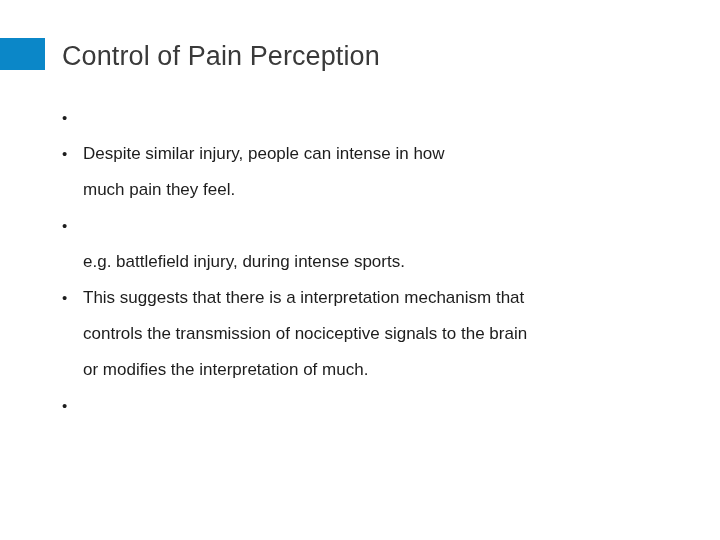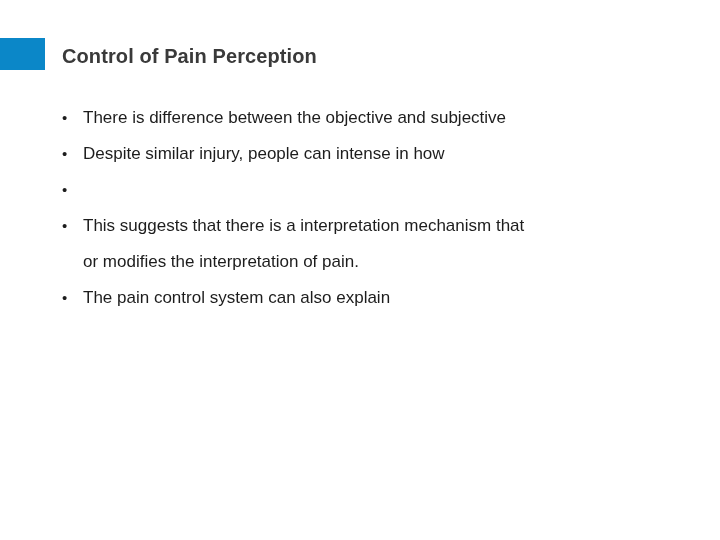--- a/index.html
+++ b/index.html
@@ -31,22 +31,22 @@
     background: #0b87c8;
   }
 
   #slide-title {
     position: absolute;
     left: 62px;
     top: 36px;
     width: 640px;
     height: 40px;
     line-height: 40px;
-    font-size: 20px;
-    font-weight: bold;
+    font-size: 27px;
+    font-weight: normal;
     color: #3a3a3a;
     letter-spacing: 0.1px;
     white-space: nowrap;
   }
 
   
   #body-content {
     position: absolute;
     left: 56px;
     top: 100px;
@@ -83,30 +83,33 @@
 <body>
 
 <div id="slide">
 
   <div id="title-accent-bar"></div>
 
   <div id="slide-title">Control of Pain Perception</div>
 
   <div id="body-content">
       <div class="bullet-block">
-        <div class="bullet-line"><span class="bullet-marker">•</span><span>There is difference between the objective and subjective</span></div>
+        <div class="bullet-line"><span class="bullet-marker">•</span></div>
       </div>
       <div class="bullet-block">
         <div class="bullet-line"><span class="bullet-marker">•</span><span>Despite similar injury, people can intense in how</span></div>
+        <div class="bullet-line"><span>much pain they feel.</span></div>
       </div>
       <div class="bullet-block">
         <div class="bullet-line"><span class="bullet-marker">•</span></div>
+        <div class="bullet-line"><span>e.g. battlefield injury, during intense sports.</span></div>
       </div>
       <div class="bullet-block">
         <div class="bullet-line"><span class="bullet-marker">•</span><span>This suggests that there is a interpretation mechanism that</span></div>
-        <div class="bullet-line"><span>or modifies the interpretation of pain.</span></div>
+        <div class="bullet-line"><span>controls the transmission of nociceptive signals to the brain</span></div>
+        <div class="bullet-line"><span>or modifies the interpretation of much.</span></div>
       </div>
       <div class="bullet-block">
-        <div class="bullet-line"><span class="bullet-marker">•</span><span>The pain control system can also explain</span></div>
+        <div class="bullet-line"><span class="bullet-marker">•</span></div>
       </div>
     </div>
 
 </div>
 
 </body></html>

